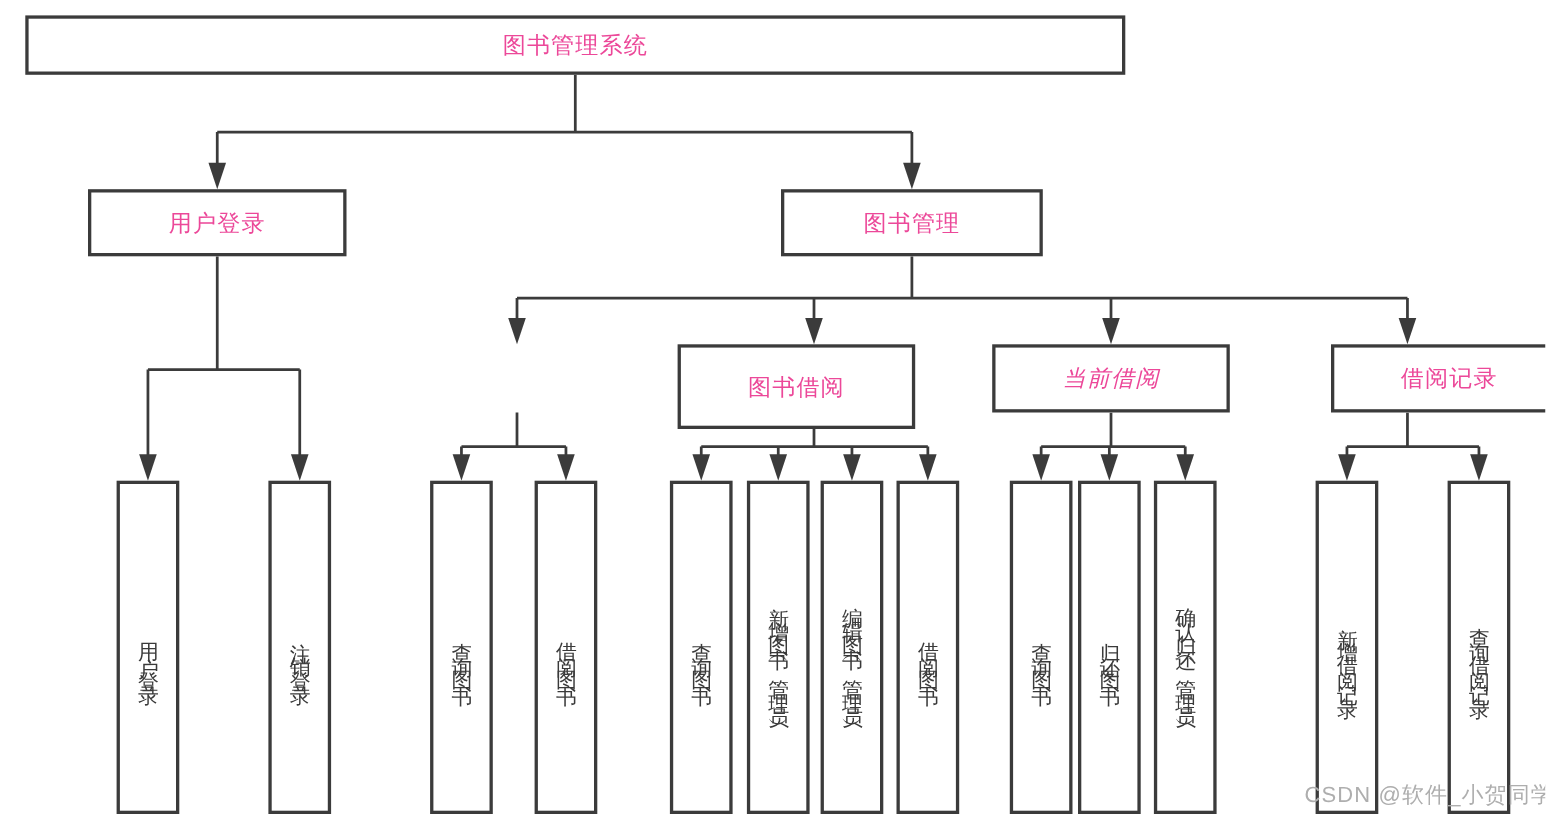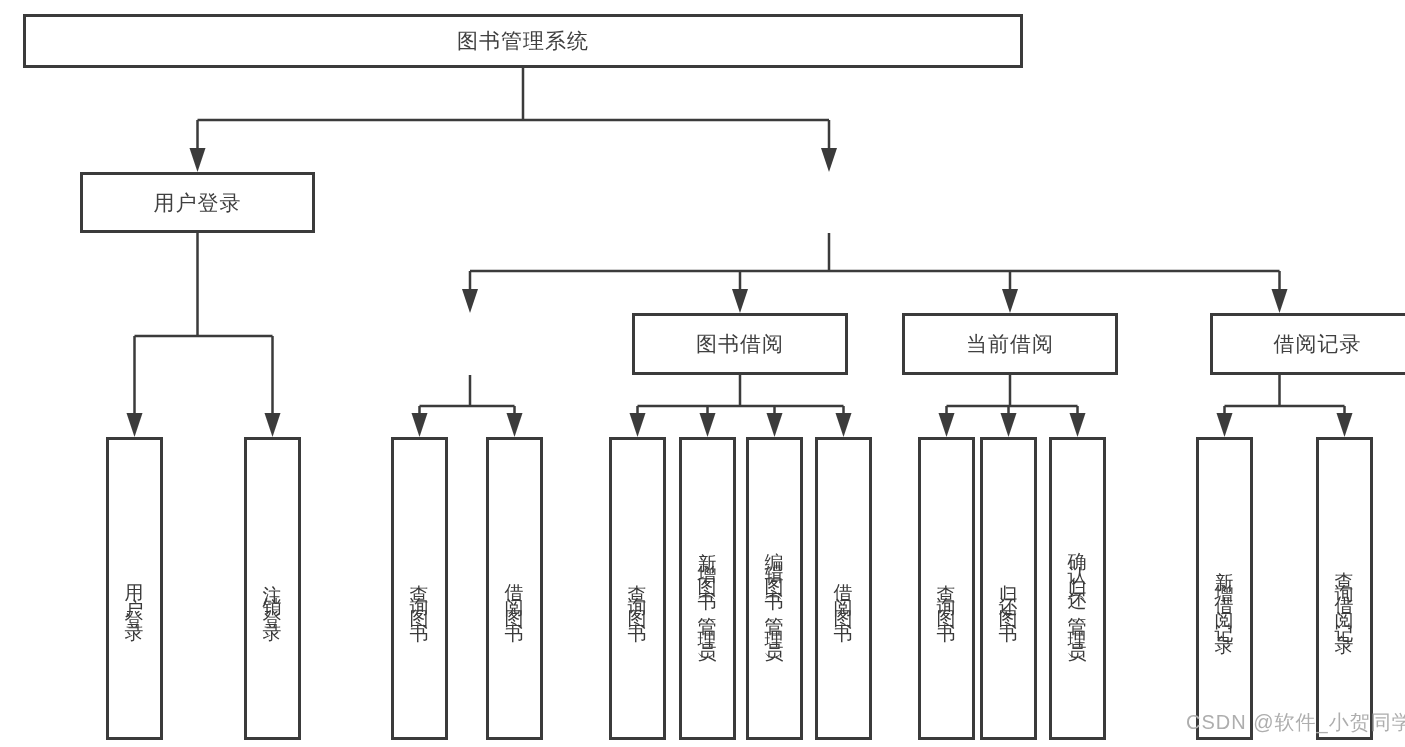--- a/index.html
+++ b/index.html
@@ -18,21 +18,21 @@
     width: 1405px; height: 747px;
     pointer-events: none;
   }
   .node {
     position: absolute;
     background: #ffffff;
     border: 3px solid #3b3b3b;
     display: flex;
     align-items: center;
     justify-content: center;
-    color: #404040;
+    color: #ec4899;
     font-size: 21px;
     letter-spacing: 1px;
     z-index: 2;
   }
   .leaf {
     position: absolute;
     background: #ffffff;
     border: 3px solid #3b3b3b;
     display: flex;
     align-items: center;
@@ -104,23 +104,24 @@
       <polygon points="1000.5,413 1016.5,413 1008.5,437"></polygon>
       <polygon points="1069.5,413 1085.5,413 1077.5,437"></polygon>
       <polygon points="1216.5,413 1232.5,413 1224.5,437"></polygon>
       <polygon points="1336.5,413 1352.5,413 1344.5,437"></polygon>
     </g>
   </svg>
 
   <div class="node" style="left:23px; top:14px; width:1000px; height:54px;">图书管理系统</div>
 
   <div class="node" style="left:80px; top:172px; width:235px; height:61px;">用户登录</div>
+  <div class="node" style="left:710px; top:172px; width:238px; height:61px;">图书管理</div>
 
-  <div class="node" style="left:632px; top:313px; width:216px; height:62px;">图书借阅</div>
-  <div class="node" style="left:902px; top:313px; width:216px; height:62px;">当前借阅</div>
+  <div class="node" style="left:616px; top:313px; width:216px; height:77px;">图书借阅</div>
+  <div class="node" style="left:902px; top:313px; width:216px; height:62px;font-style:italic;">当前借阅</div>
   <div class="node" style="left:1172px; top:313px; width:215px; height:62px;margin-left:38px;">借阅记录</div>
 
   <div class="leaf" style="left:106px; top:437px; width:57px; height:303px;">
     <span>用户登录</span>
   </div>
   <div class="leaf" style="left:244px; top:437px; width:57px; height:303px;">
     <span>注销登录</span>
   </div>
 
   <div class="leaf" style="left:391px; top:437px; width:57px; height:303px;">

